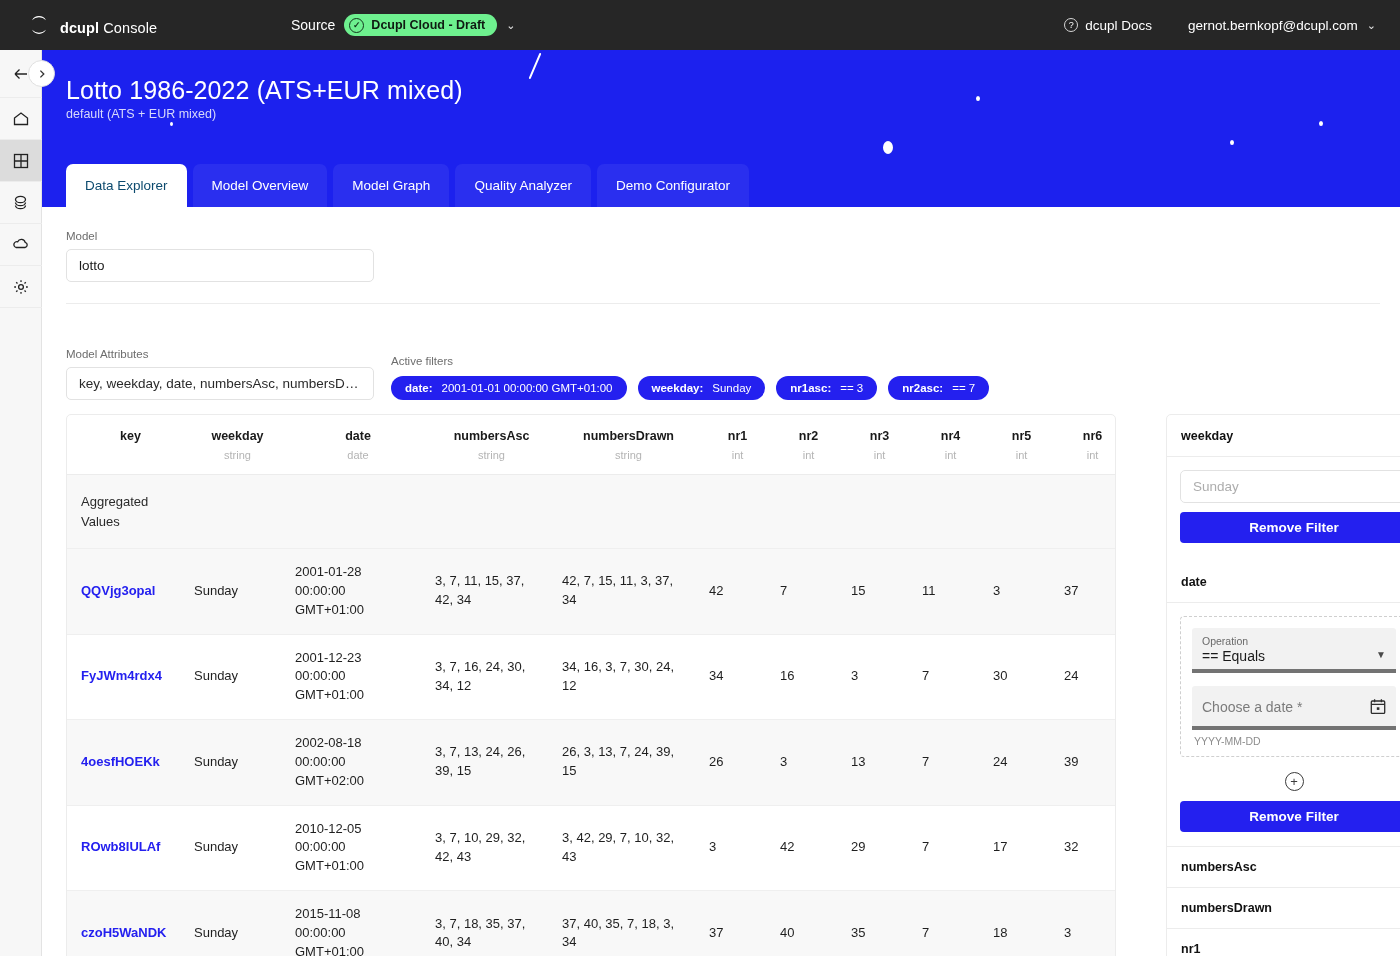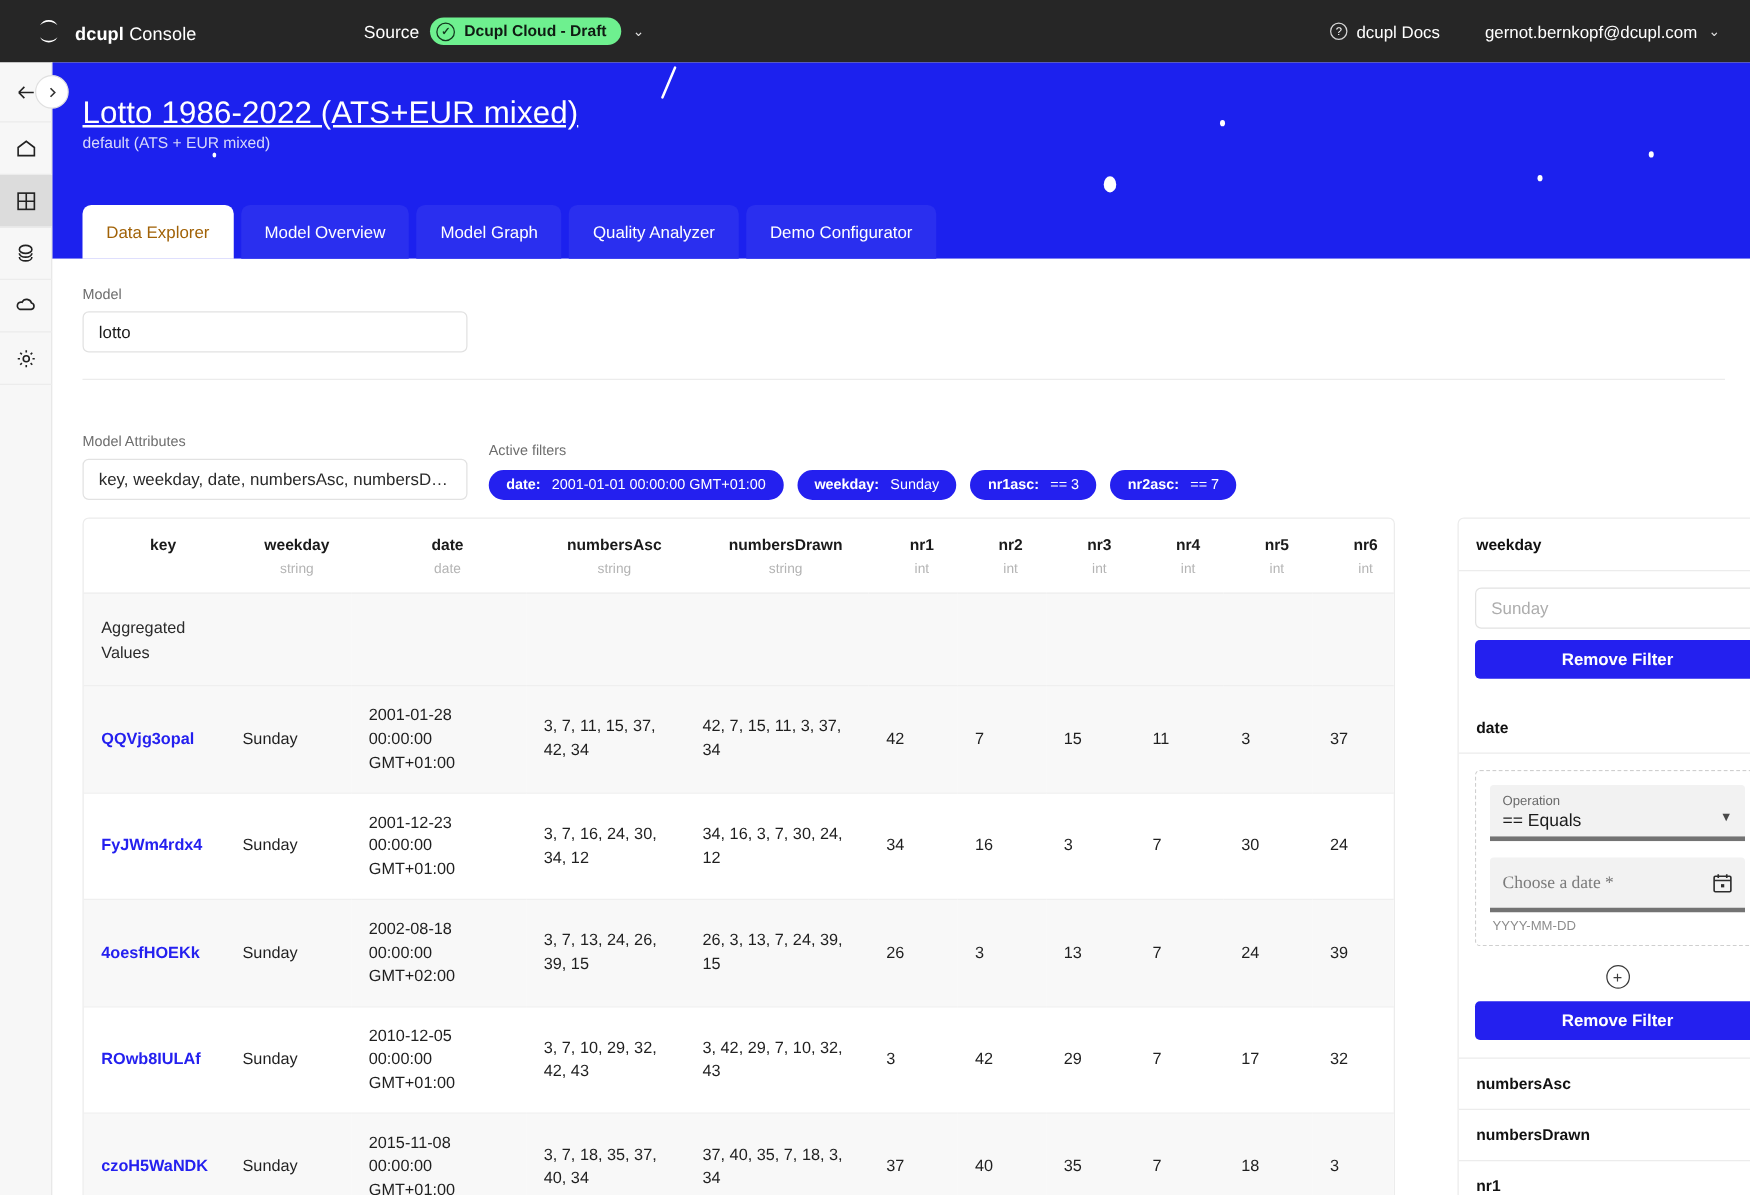--- a/index.html
+++ b/index.html
@@ -65,42 +65,42 @@
     font-size: 12px; color: #333; z-index: 30;
   }
 
   
   .hero {
     position: absolute; top: 50px; left: 42px; width: 1358px; height: 157px;
     background: #1c21ee; overflow: hidden;
   }
   .hero-title {
     position: absolute; left: 24px; top: 26px; color: #ffffff;
-    font-size: 25px; font-weight: 400; letter-spacing: .1px; text-decoration: underline;
+    font-size: 25px; font-weight: 400; letter-spacing: .1px;
   }
   .hero-sub {
     position: absolute; left: 24px; top: 57px; color: #d7d9fb;
     font-size: 12.5px;
   }
   .dot { position: absolute; background: #ffffff; border-radius: 50%; }
   .streak {
     position: absolute; background: #ffffff; width: 2px; border-radius: 2px;
     transform: rotate(23deg);
   }
 
   
   .tabs {
     position: absolute; top: 164px; left: 66px; display: flex; gap: 6px; z-index: 10;
   }
   .tab {
     height: 43px; padding: 0 19px; display: flex; align-items: center;
     background: #2a2fef; color: #ffffff; font-size: 13.5px;
     border-radius: 7px 7px 0 0;
   }
-  .tab.active { background: #ffffff; color: #a16207; }
+  .tab.active { background: #ffffff; color: #0c4a6e; }
 
   
   .content { position: absolute; top: 207px; left: 42px; width: 1358px; height: 749px; background: #ffffff; }
 
   .field-label { font-size: 11.5px; color: #6d6d6d; }
   .field-box {
     border: 1px solid #e2e2e2; border-radius: 5px; background: #fff;
     height: 33px; display: flex; align-items: center; padding: 0 12px;
     font-size: 13.5px; color: #1a1a1a;
   }
@@ -174,21 +174,21 @@
   .dashed-group {
     border: 1px dashed #cfcfcf; border-radius: 4px; padding: 11px 11px 9px; margin-bottom: 6px;
   }
   .mat-field {
     background: #f2f2f2; border-bottom: 4px solid #737373; padding: 7px 10px 5px;
     position: relative; border-radius: 3px 3px 0 0;
   }
   .mat-label { font-size: 10.5px; color: #6a6a6a; }
   .mat-value { font-size: 14px; color: #1a1a1a; margin-top: 1px; }
   .mat-arrow { position: absolute; right: 10px; bottom: 9px; font-size: 10px; color: #4a4a4a; }
-  .mat-field.date { padding: 12px 10px 11px; display:flex; align-items:center; justify-content:space-between;font-family:Liberation Serif, serif; }
+  .mat-field.date { padding: 12px 10px 11px; display:flex; align-items:center; justify-content:space-between; }
   .mat-placeholder { font-size: 14px; color: #7b7b7b; }
   .mat-hint { font-size: 10.5px; color: #8d8d8d; padding: 5px 2px 0; }
   .plus-row { display: flex; justify-content: center; padding: 9px 0 10px; }
   .plus-circle {
     width: 19px; height: 19px; border: 1.3px solid #3b3b3b; border-radius: 50%;
     display: flex; align-items: center; justify-content: center; font-size: 13px; color: #3b3b3b;
     line-height: 1;
   }
   .panel-row {
     font-size: 12.5px; font-weight: 700; color: #111; padding: 13px 14px;

